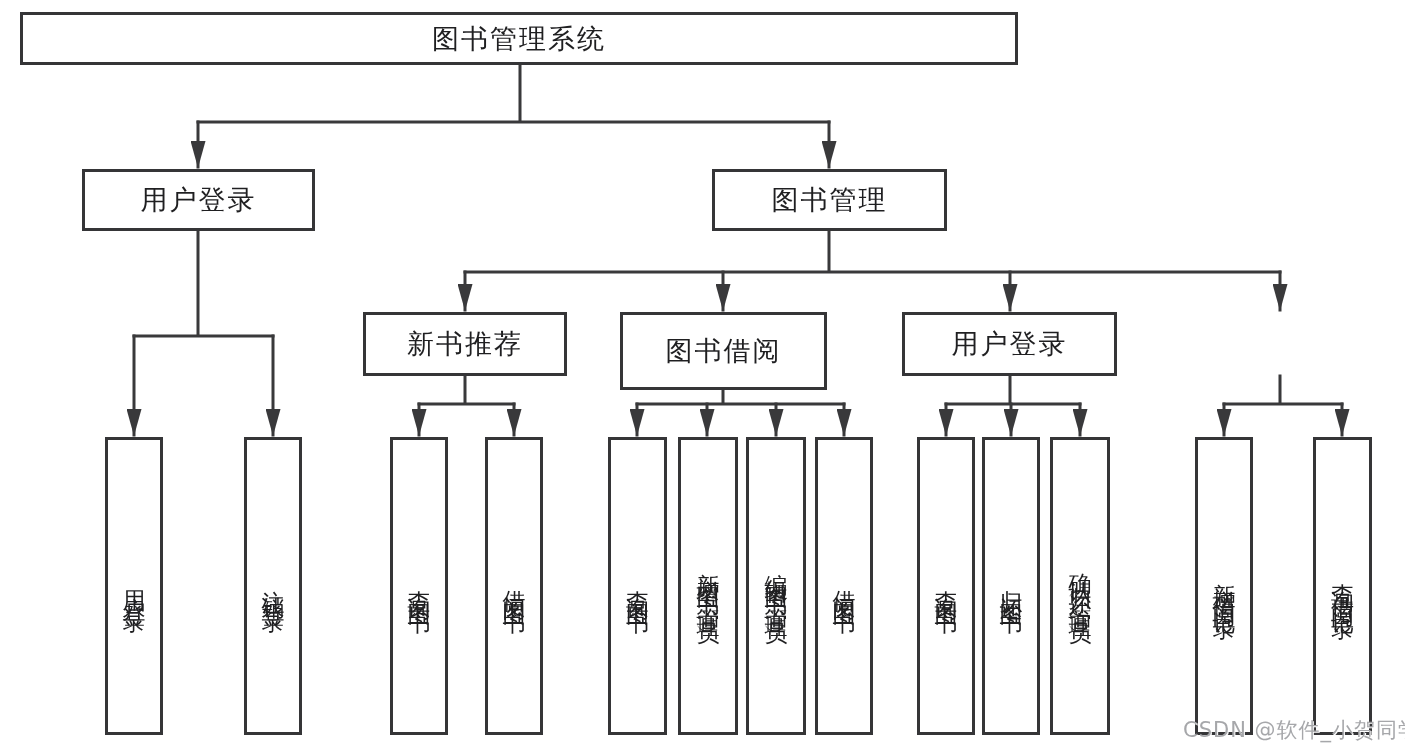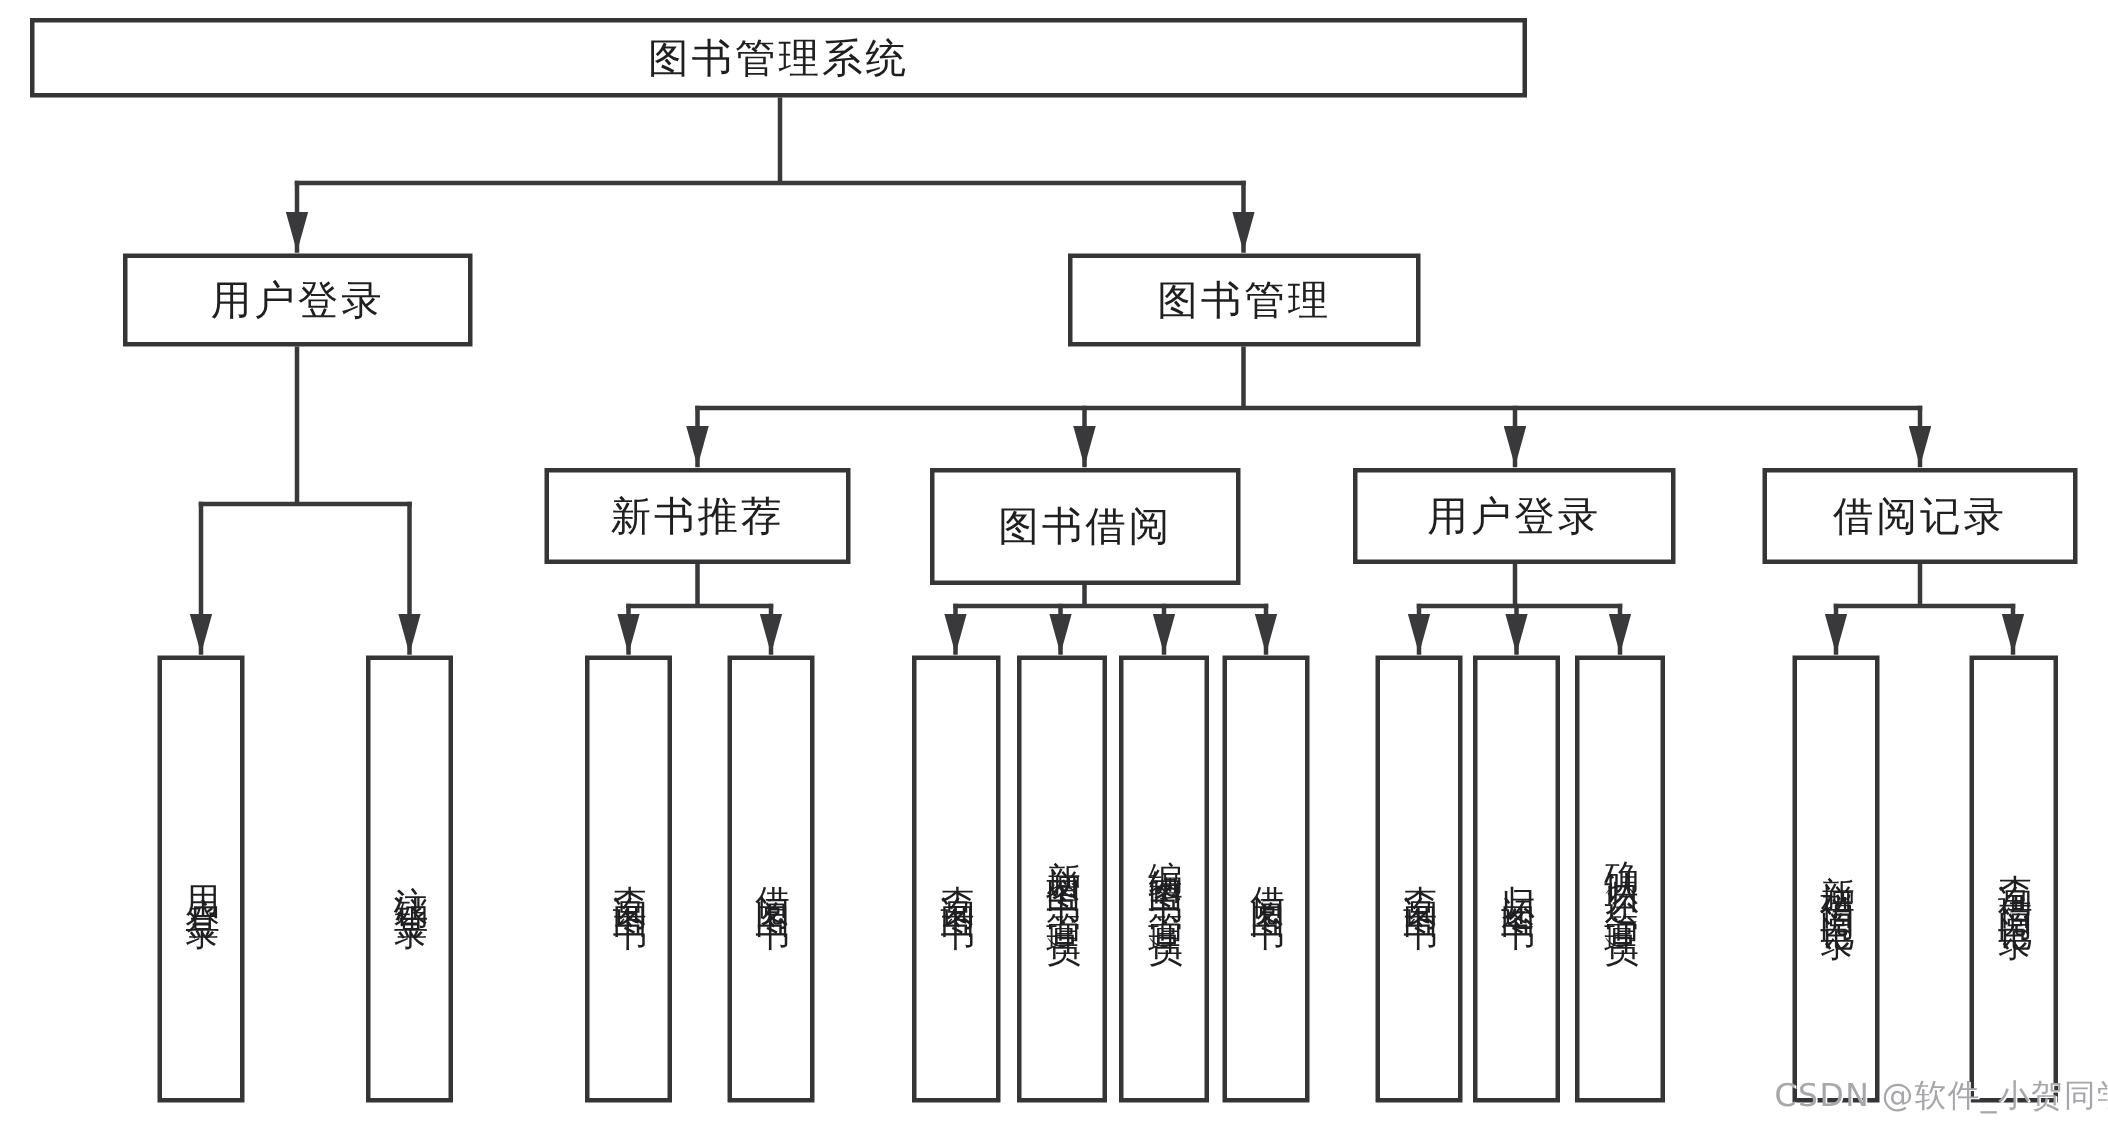--- a/index.html
+++ b/index.html
@@ -115,23 +115,20 @@
 
   <div class="node h" style="left:712px; top:169px; width:235px; height:62px;">
     <span>图书管理</span>
   </div>
   <div class="node h" style="left:620px; top:312px; width:207px; height:78px;">
     <span>图书借阅</span>
   </div>
   <div class="node h" style="left:902px; top:312px; width:215px; height:64px;">
     <span>用户登录</span>
   </div>
-  <div class="node h" style="left:1175px; top:312px; width:210px; height:64px;">
-    <span>借阅记录</span>
-  </div>
 
   <div class="node v" style="left:105px; top:437px; width:58px; height:298px;">
     <span>用户登录</span>
   </div>
   <div class="node v" style="left:244px; top:437px; width:58px; height:298px;">
     <span>注销登录</span>
   </div>
 
   <div class="node v" style="left:390px; top:437px; width:58px; height:298px;">
     <span>查询图书</span>

